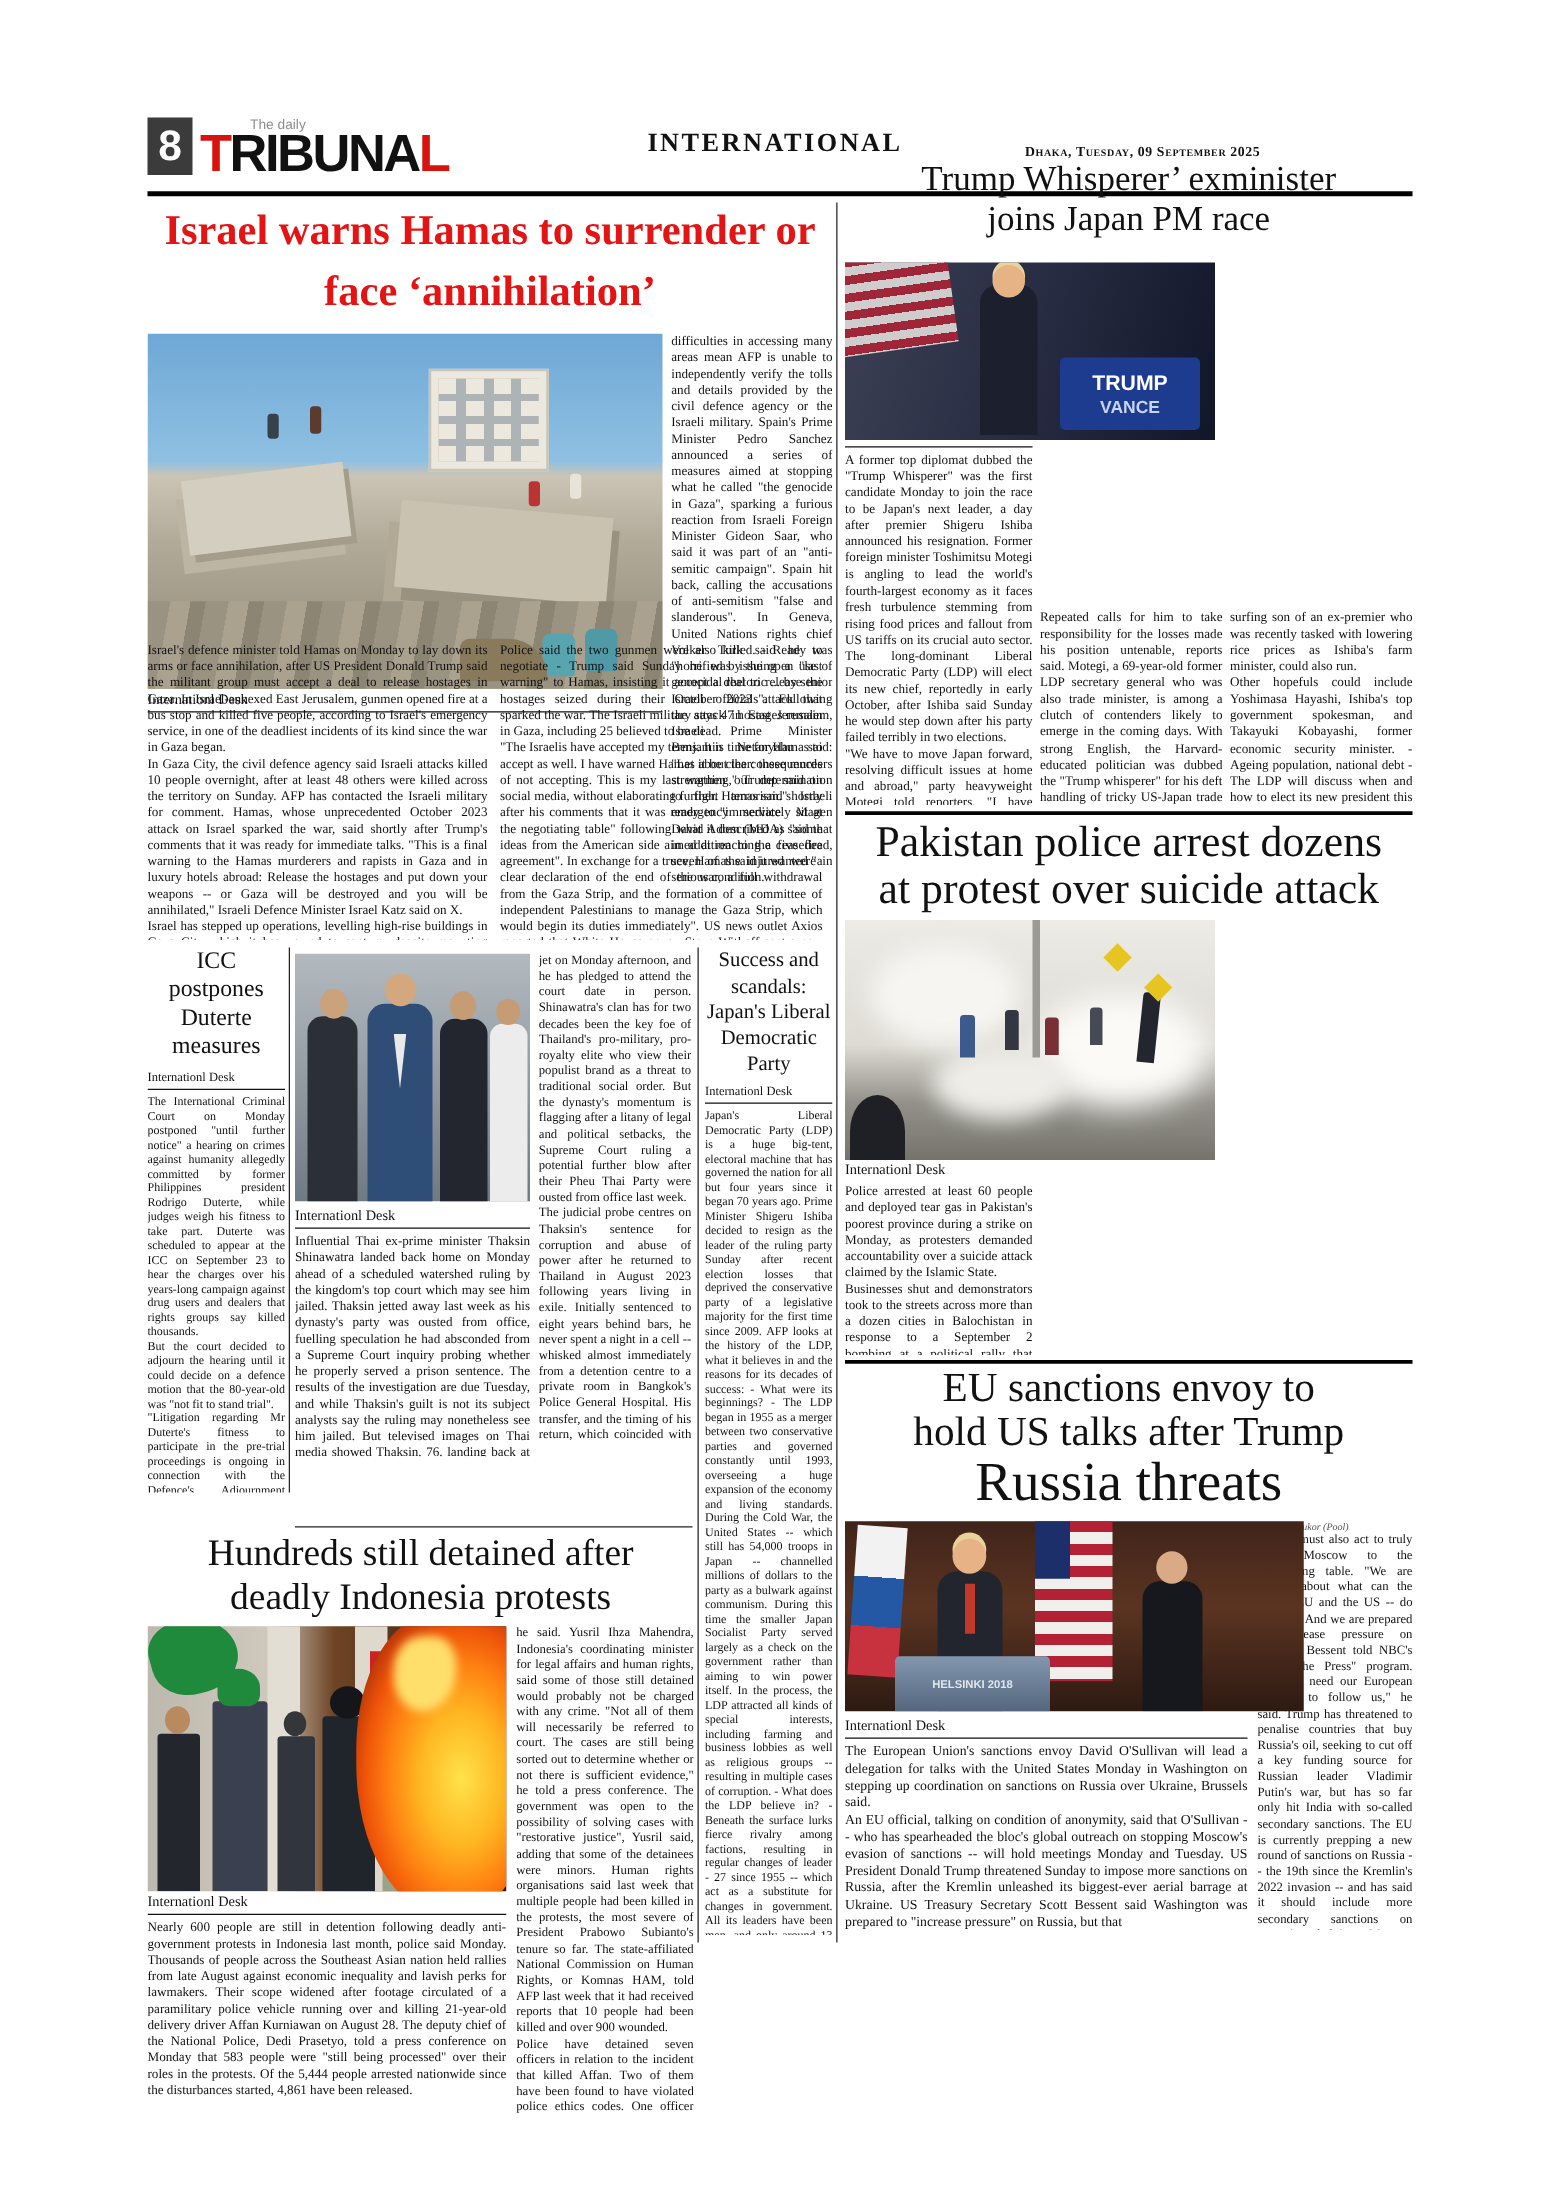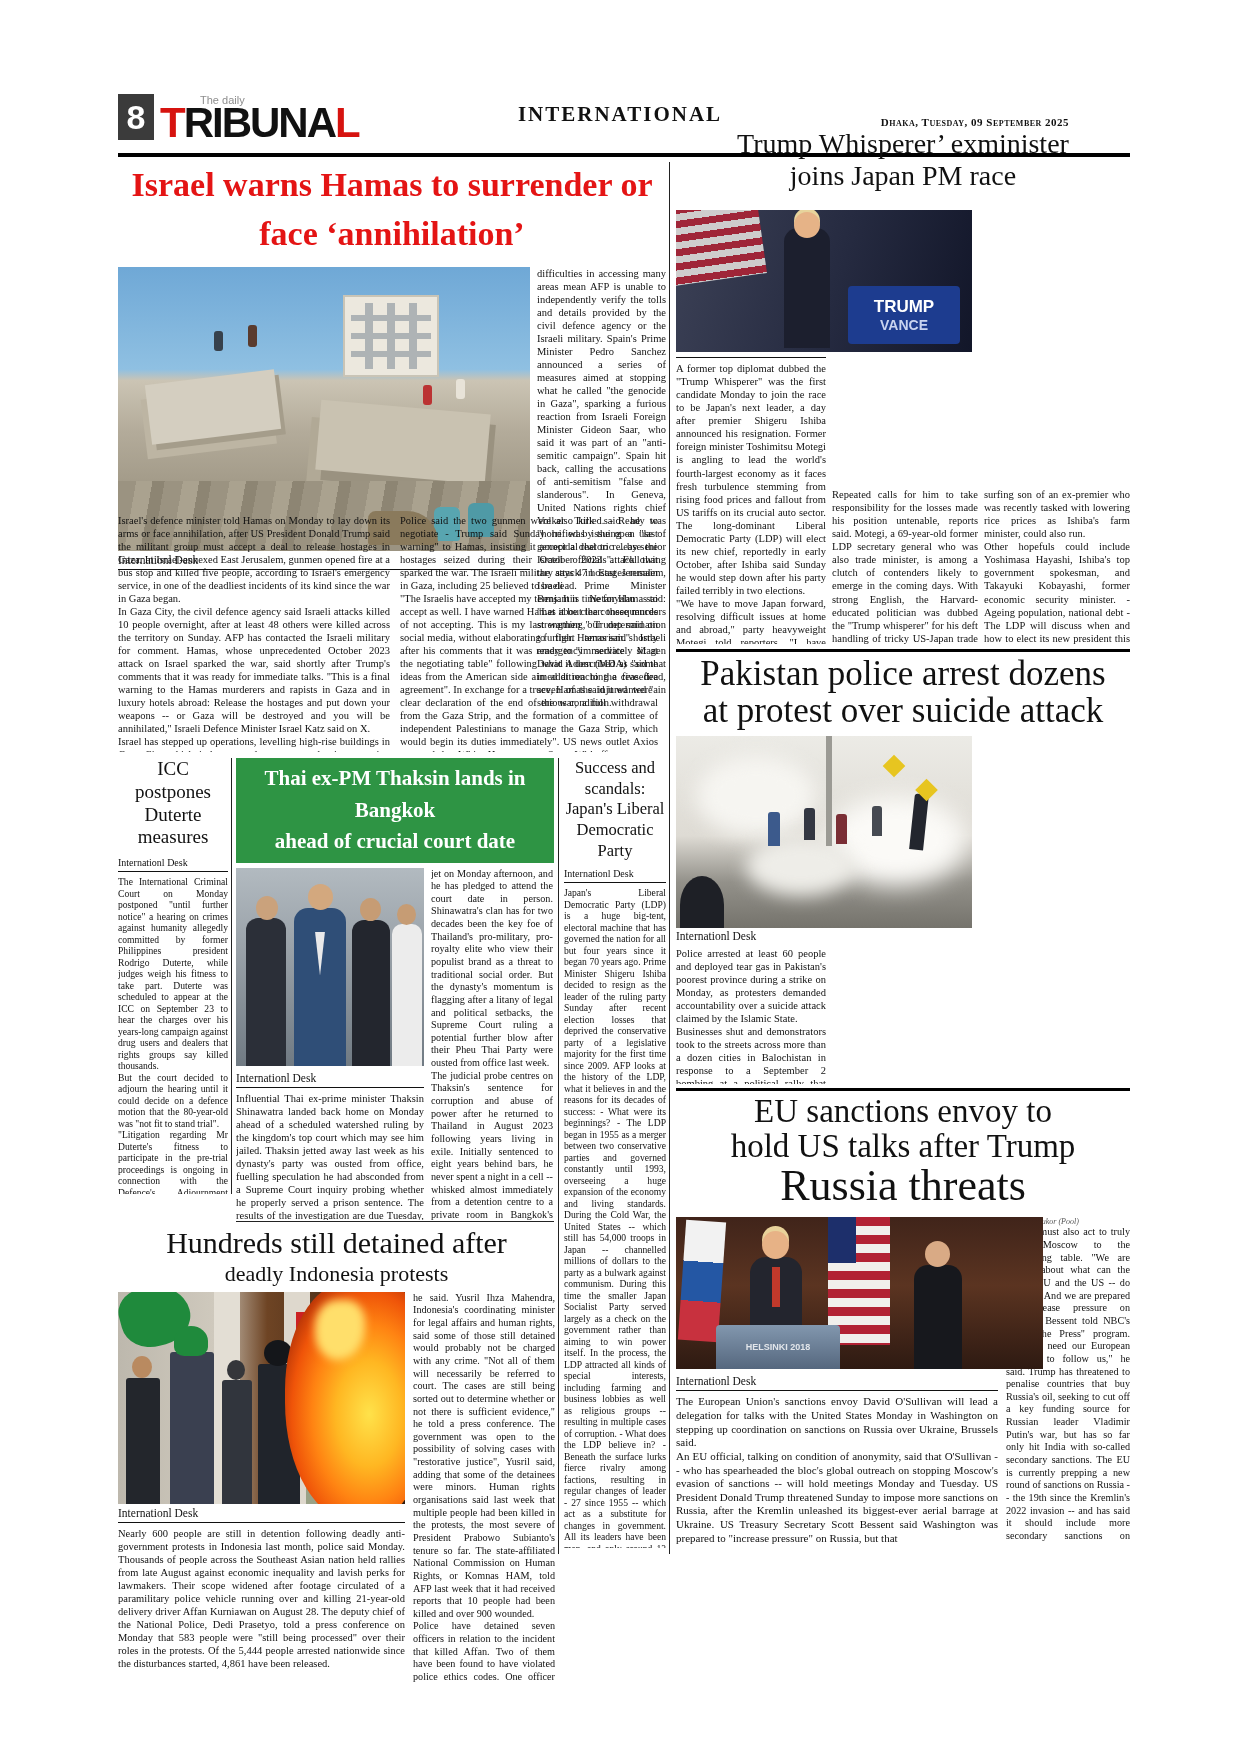--- a/index.html
+++ b/index.html
@@ -13,21 +13,21 @@
   .headline{text-align:center;font-weight:400;}
   .photo{position:relative;overflow:hidden;}
   .caption{font-size:11.5px;padding:3px 0;border-bottom:1.5px solid #111;margin-bottom:4px;}
   
   #pagenum{width:36px;height:46px;background:#3b3b3b;color:#fff;font-family:"Liberation Sans",sans-serif;
            font-weight:bold;font-size:34px;display:flex;align-items:center;justify-content:center;}
   #logo{font-family:"Liberation Sans",sans-serif;font-weight:bold;font-size:42px;letter-spacing:-2px;line-height:0.9;}
   #logo .red{color:#d6130f;}
   #logo-daily{font-family:"Liberation Sans",sans-serif;font-size:11px;color:#8e8e8e;margin-left:40px;margin-bottom:-2px;}
   #section-title{font-size:21px;font-weight:bold;letter-spacing:2px;text-align:center;}
-  #dateline{font-size:11px;font-weight:bold;font-variant:small-caps;text-align:center;letter-spacing:.5px;}
+  #dateline{font-size:11px;font-weight:bold;font-variant:small-caps;text-align:left;letter-spacing:.5px;}
   
   .hl-red{color:#e41414;font-weight:bold;font-size:34px;line-height:1.45;}
   .hl-lg{font-size:35px;line-height:1.05;}
   .hl-md{font-size:28px;line-height:1.15;}
   .hl-sm{font-size:19px;line-height:1.2;}
   .hl-xs{font-size:16.5px;line-height:1.25;}
   .hl-green{background:#2e9444;color:#fff;font-weight:bold;font-size:21px;line-height:1.5;padding:5px 4px;text-align:center;}
   .flexrow{display:flex;}
   .fig{position:absolute;border-radius:3px 3px 0 0;}
   .head{position:absolute;border-radius:50%;}
@@ -153,24 +153,20 @@
   <div class="abs" style="left:118px;top:758px;width:110px;height:436px;overflow:hidden;">
     <div class="headline hl-sm">ICC postpones</div>
     <div class="headline hl-sm">Duterte measures</div>
     <div class="byline" style="font-size:10px;margin-top:6px;">Internationl Desk</div>
     <div class="col" style="font-size:9.6px;line-height:1.2;height:352px;">The International Criminal Court on Monday postponed "until further notice" a hearing on crimes against humanity allegedly committed by former Philippines president Rodrigo Duterte, while judges weigh his fitness to take part. Duterte was scheduled to appear at the ICC on September 23 to hear the charges over his years-long campaign against drug users and dealers that rights groups say killed thousands.
 But the court decided to adjourn the hearing until it could decide on a defence motion that the 80-year-old was "not fit to stand trial".
 "Litigation regarding Mr Duterte's fitness to participate in the pre-trial proceedings is ongoing in connection with the Defence's Adjournment Request," said the court in a statement. Hence the court decided that a "limited postponement of the hearing on the confirmation of charges is warranted to allow sufficient time to adjudicate" on the defence request.</div>
   </div>
 
   <div class="abs" style="left:236px;top:758px;width:318px;height:462px;overflow:hidden;">
-    <div class="hl-green">
-      <div>Thai ex-PM Thaksin lands in Bangkok</div>
-      <div>ahead of crucial court date</div>
-    </div>
     <div class="flexrow" style="margin-top:5px;gap:7px;">
       <div style="width:188px;flex:none;">
         <div class="photo" style="width:188px;height:198px;background:linear-gradient(180deg,#b2bac0 0%,#9aa2a9 40%,#707a83 100%);">
           <div class="fig" style="left:10px;top:50px;width:40px;height:150px;background:#2b2f38;border-radius:12px 12px 0 0;"></div>
           <div class="head" style="left:20px;top:28px;width:22px;height:24px;background:#caa27c;"></div>
           <div class="fig" style="left:58px;top:40px;width:52px;height:160px;background:#2f4e77;border-radius:14px 14px 0 0;"></div>
           <div class="head" style="left:72px;top:16px;width:25px;height:26px;background:#d3a87e;"></div>
           <div class="abs" style="left:79px;top:64px;width:10px;height:44px;background:#e9e9ea;clip-path:polygon(0 0,100% 0,50% 100%);"></div>
           <div class="fig" style="left:116px;top:52px;width:38px;height:148px;background:#23262e;border-radius:12px 12px 0 0;"></div>
           <div class="head" style="left:124px;top:30px;width:21px;height:23px;background:#c69c74;"></div>
@@ -186,21 +182,21 @@
   </div>
 
   <div class="abs" style="left:564px;top:758px;width:102px;height:790px;overflow:hidden;">
     <div class="headline hl-xs">Success and scandals: Japan's Liberal Democratic Party</div>
     <div class="byline" style="font-size:10px;margin-top:5px;">Internationl Desk</div>
     <div class="col" style="font-size:9.6px;line-height:1.2;height:690px;">Japan's Liberal Democratic Party (LDP) is a huge big-tent, electoral machine that has governed the nation for all but four years since it began 70 years ago. Prime Minister Shigeru Ishiba decided to resign as the leader of the ruling party Sunday after recent election losses that deprived the conservative party of a legislative majority for the first time since 2009. AFP looks at the history of the LDP, what it believes in and the reasons for its decades of success: - What were its beginnings? - The LDP began in 1955 as a merger between two conservative parties and governed constantly until 1993, overseeing a huge expansion of the economy and living standards. During the Cold War, the United States -- which still has 54,000 troops in Japan -- channelled millions of dollars to the party as a bulwark against communism. During this time the smaller Japan Socialist Party served largely as a check on the government rather than aiming to win power itself. In the process, the LDP attracted all kinds of special interests, including farming and business lobbies as well as religious groups -- resulting in multiple cases of corruption. - What does the LDP believe in? - Beneath the surface lurks fierce rivalry among factions, resulting in regular changes of leader - 27 since 1955 -- which act as a substitute for changes in government. All its leaders have been men, and only around 13 percent of its current MPs are women. In 2021 women were invited to attend key party meetings but they weren't allowed to speak. The party has generally leaned towards big government spending, market-friendly economic policies, socially conservative values and a robust alliance with the United States. But it is a large tent, grouping big-government advocates, political doves focused on economic growth and nationalists pushing traditional family values. Rather than losing their actions on a certain ideology.</div>
   </div>
 
   <div class="abs" style="left:118px;top:1226px;width:437px;height:470px;overflow:hidden;">
     <div class="headline hl-md" style="font-size:30px;">Hundreds still detained after</div>
-    <div class="headline hl-md" style="font-size:22px;">deadly Indonesia protests</div>
+    <div class="headline hl-md" style="font-size:30px;">deadly Indonesia protests</div>
     <div class="flexrow" style="margin-top:6px;gap:8px;">
       <div style="width:287px;flex:none;">
         <div class="photo" style="width:287px;height:212px;background:linear-gradient(90deg,#bdb8ad 0%,#cfc9bd 34%,#6e4424 52%,#2e1c10 100%);">
           <div class="abs" style="left:96px;top:0;width:26px;height:212px;background:#e3ded4;box-shadow:70px 0 0 #ded8cd;"></div>
           <div class="abs" style="left:2px;top:-6px;width:70px;height:60px;background:#1f8a3c;border-radius:40% 60% 50% 50%;transform:rotate(-15deg);"></div>
           <div class="fig" style="left:8px;top:86px;width:34px;height:126px;background:#23262c;"></div>
           <div class="head" style="left:14px;top:64px;width:20px;height:22px;background:#b98a60;"></div>
           <div class="fig" style="left:52px;top:60px;width:44px;height:152px;background:#3a4050;"></div>
           <div class="abs" style="left:56px;top:34px;width:34px;height:30px;background:#1f8a3c;border-radius:50% 50% 30% 30%;"></div>
           <div class="fig" style="left:104px;top:88px;width:30px;height:124px;background:#31353d;"></div>

